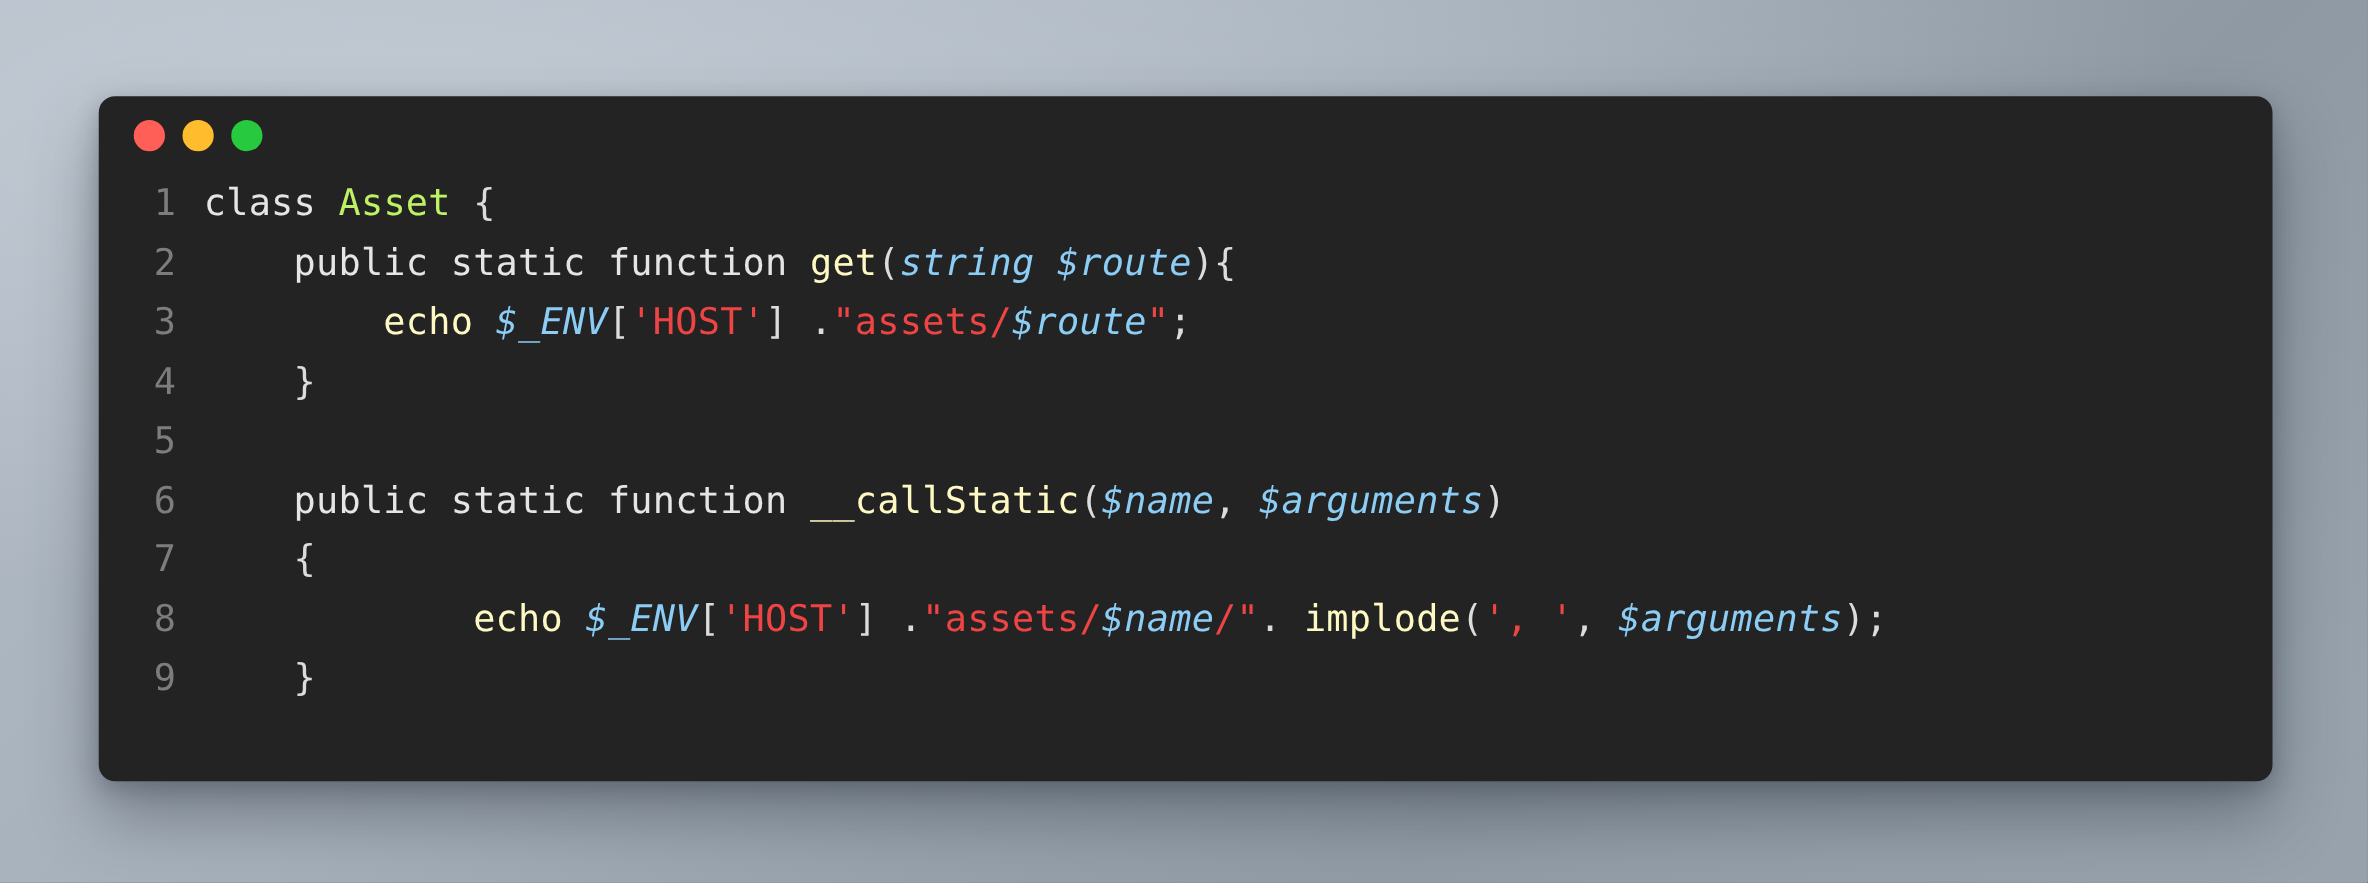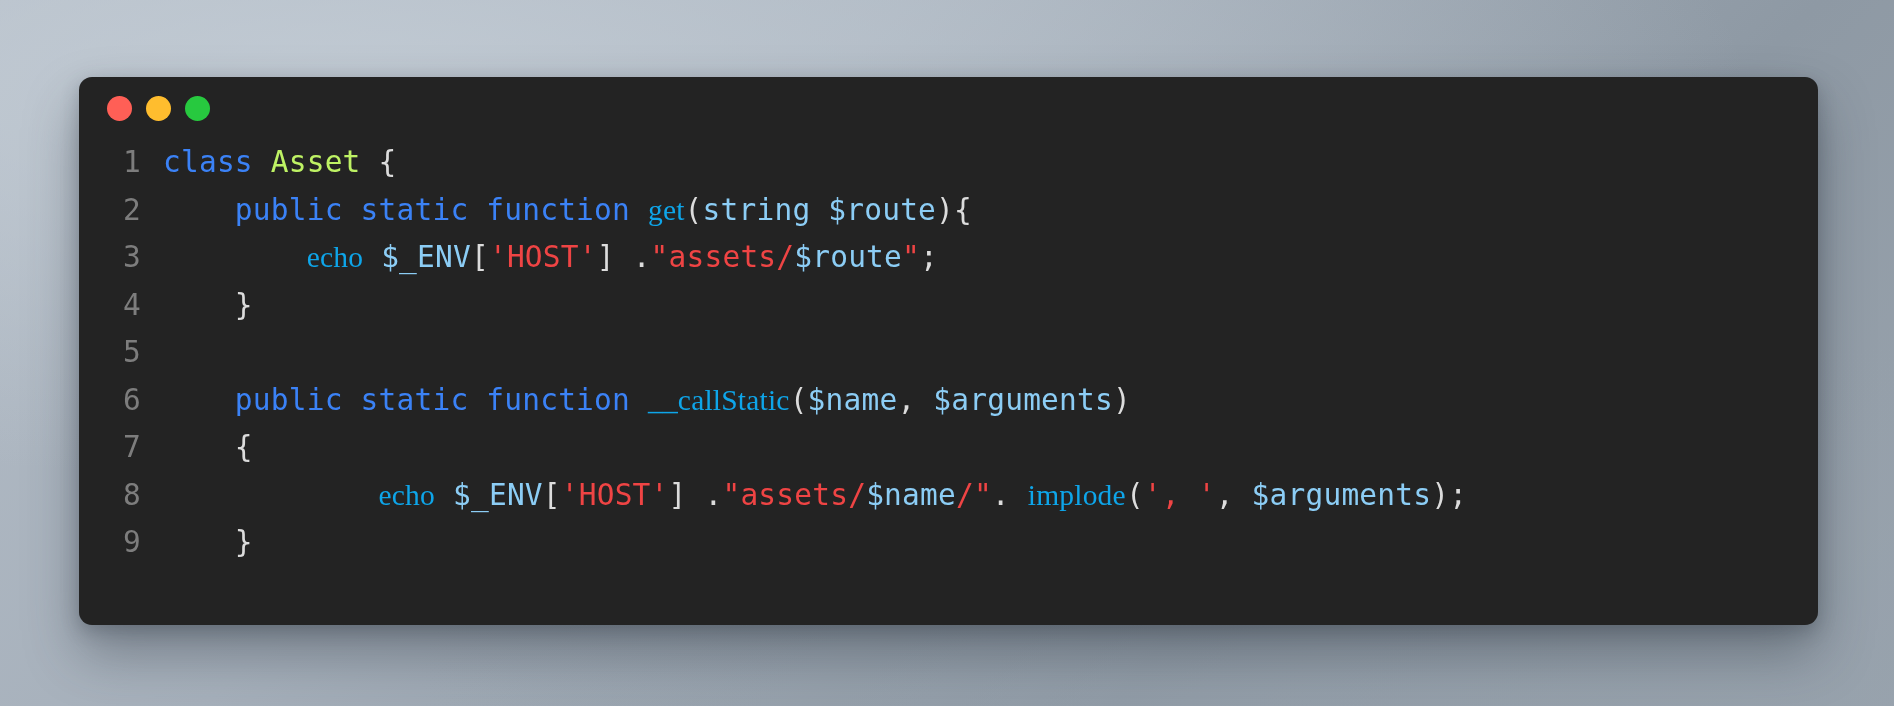--- a/index.html
+++ b/index.html
@@ -84,24 +84,24 @@
   }
 
   .line-content {
     padding-left: 22px;
     color: #dcdcdc;
     flex: 1 1 auto;
     white-space: pre;
   }
 
   
-  .tok-kw      { color: #3b82f6; }
+  .tok-kw      { color: #e5e5e5; }
   .tok-class   { color: #bef264; }
-  .tok-fn      { color: #0ea5e9; font-family: Liberation Serif, serif; }
-  .tok-var     { color: #8ccdf5; }
+  .tok-fn      { color: #fef9c3; }
+  .tok-var     { color: #8ccdf5; font-style: italic; }
   .tok-str     { color: #ef4444; }
   .tok-punct   { color: #dcdcdc; }
   .tok-plain   { color: #dcdcdc; }
 </style>
 </head>
 <body>
 
 <div class="bg-overlay"></div>
 
 <div class="code-window" style="background: rgb(35, 35, 35);">

